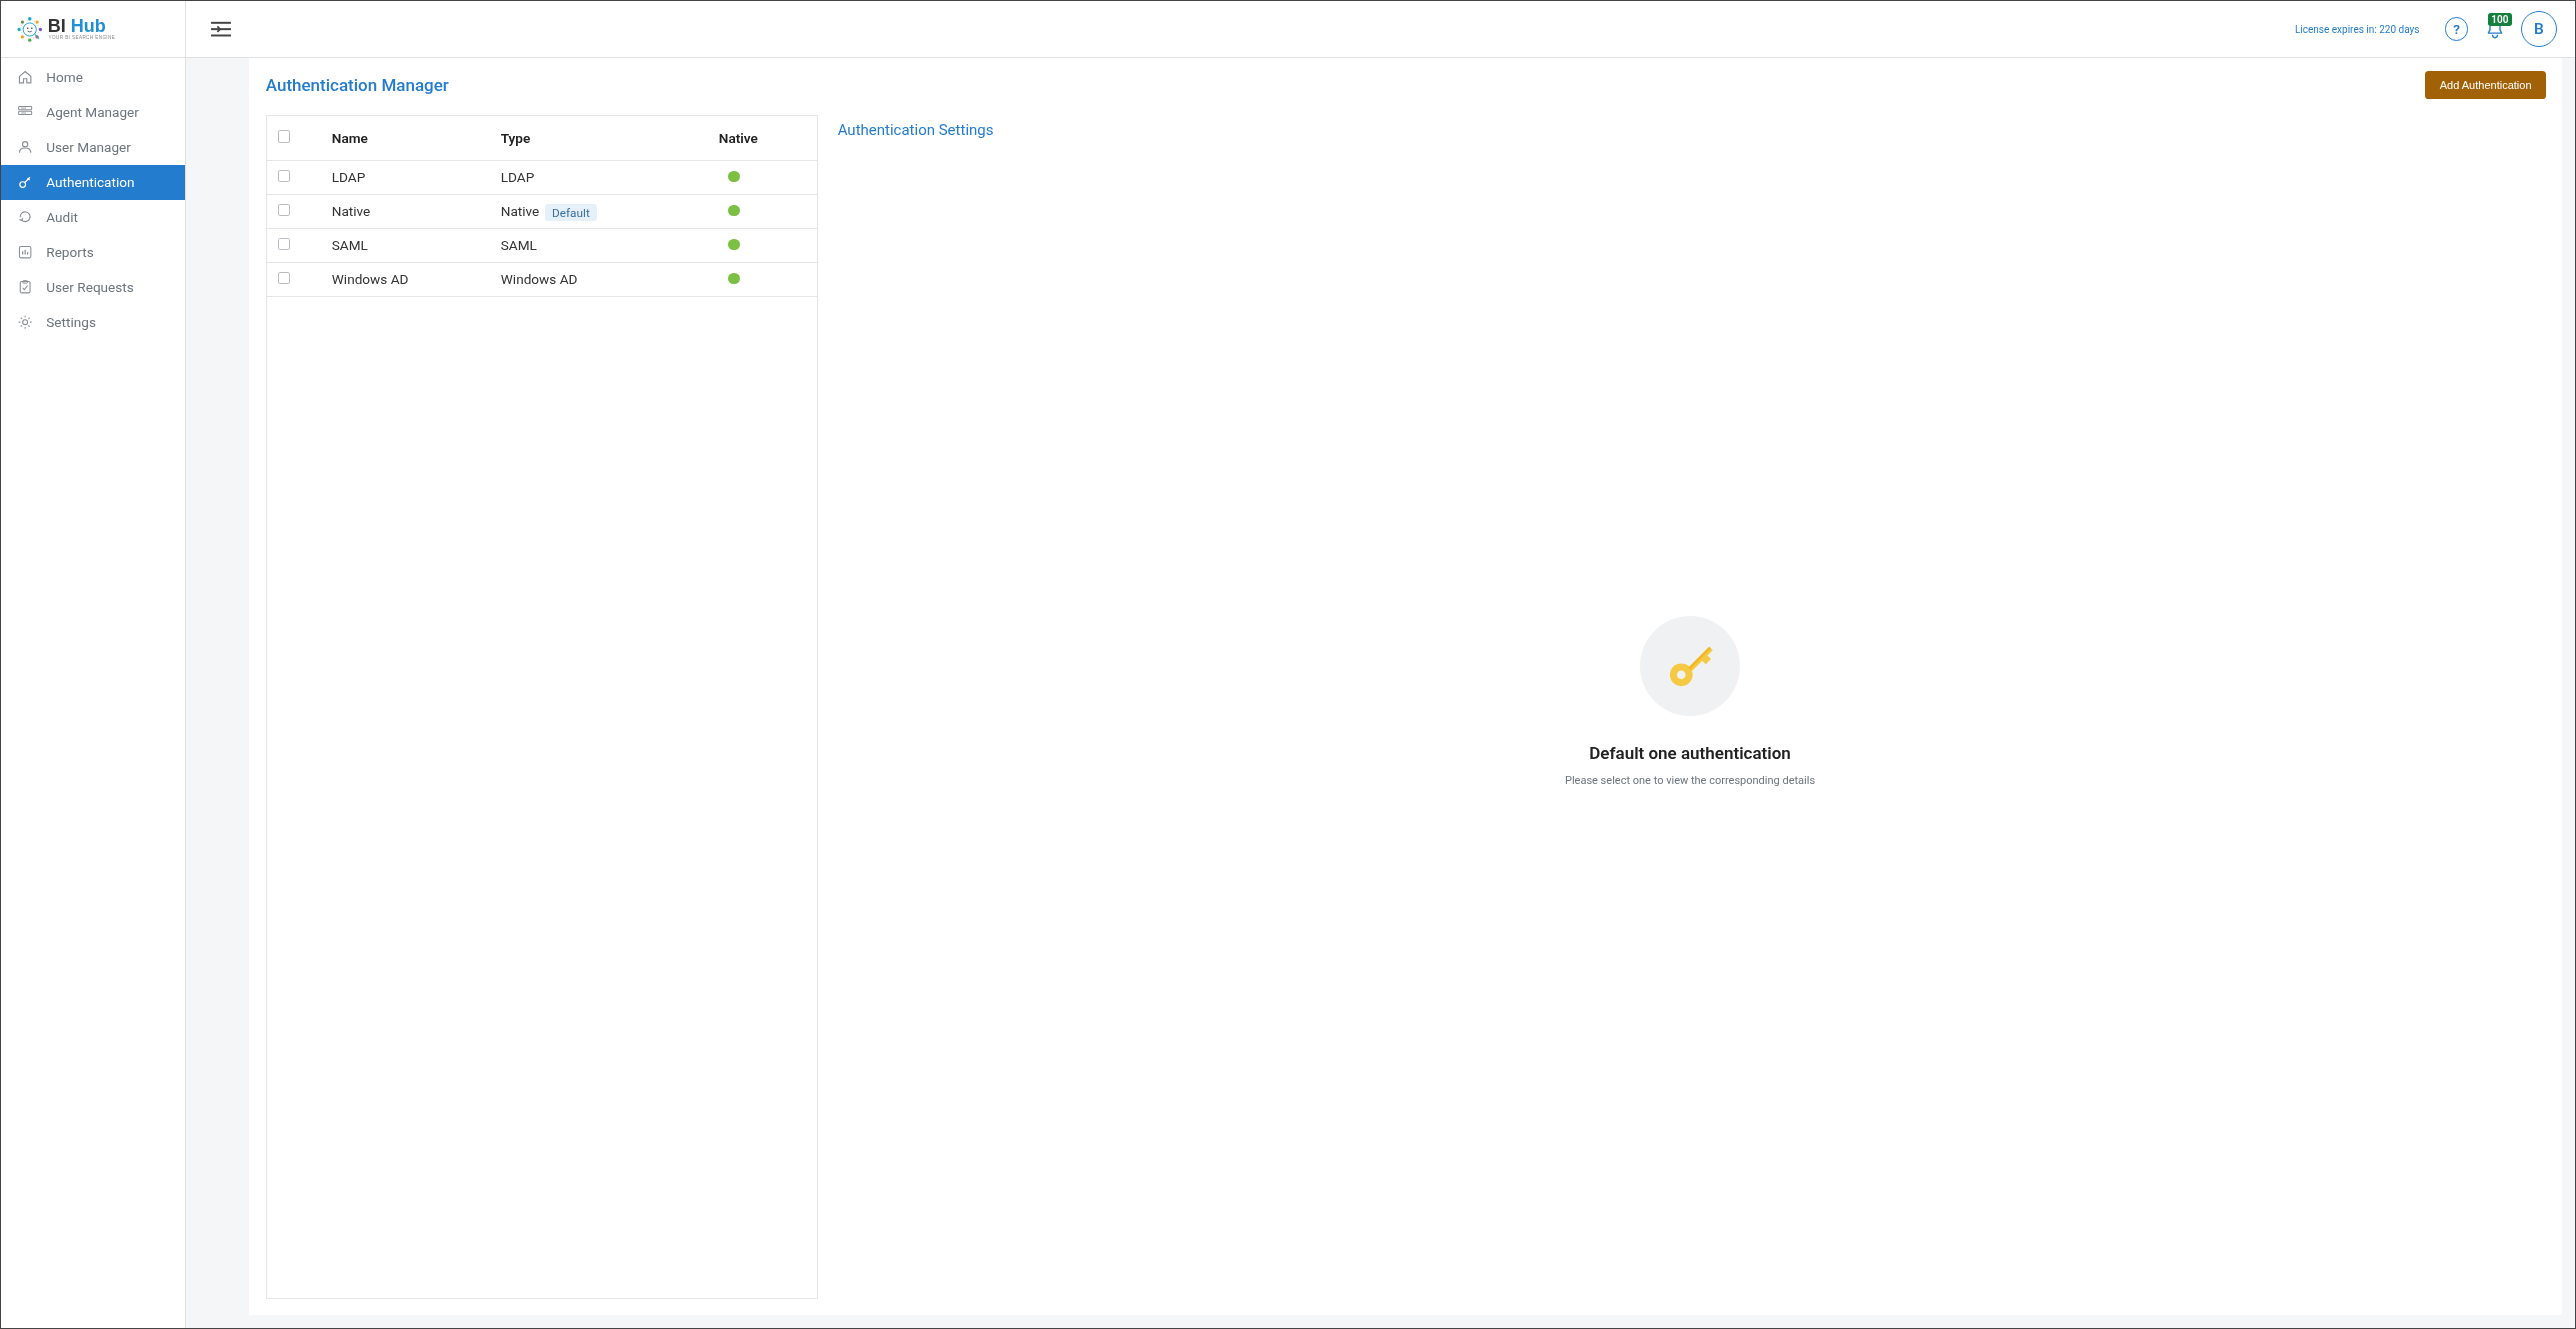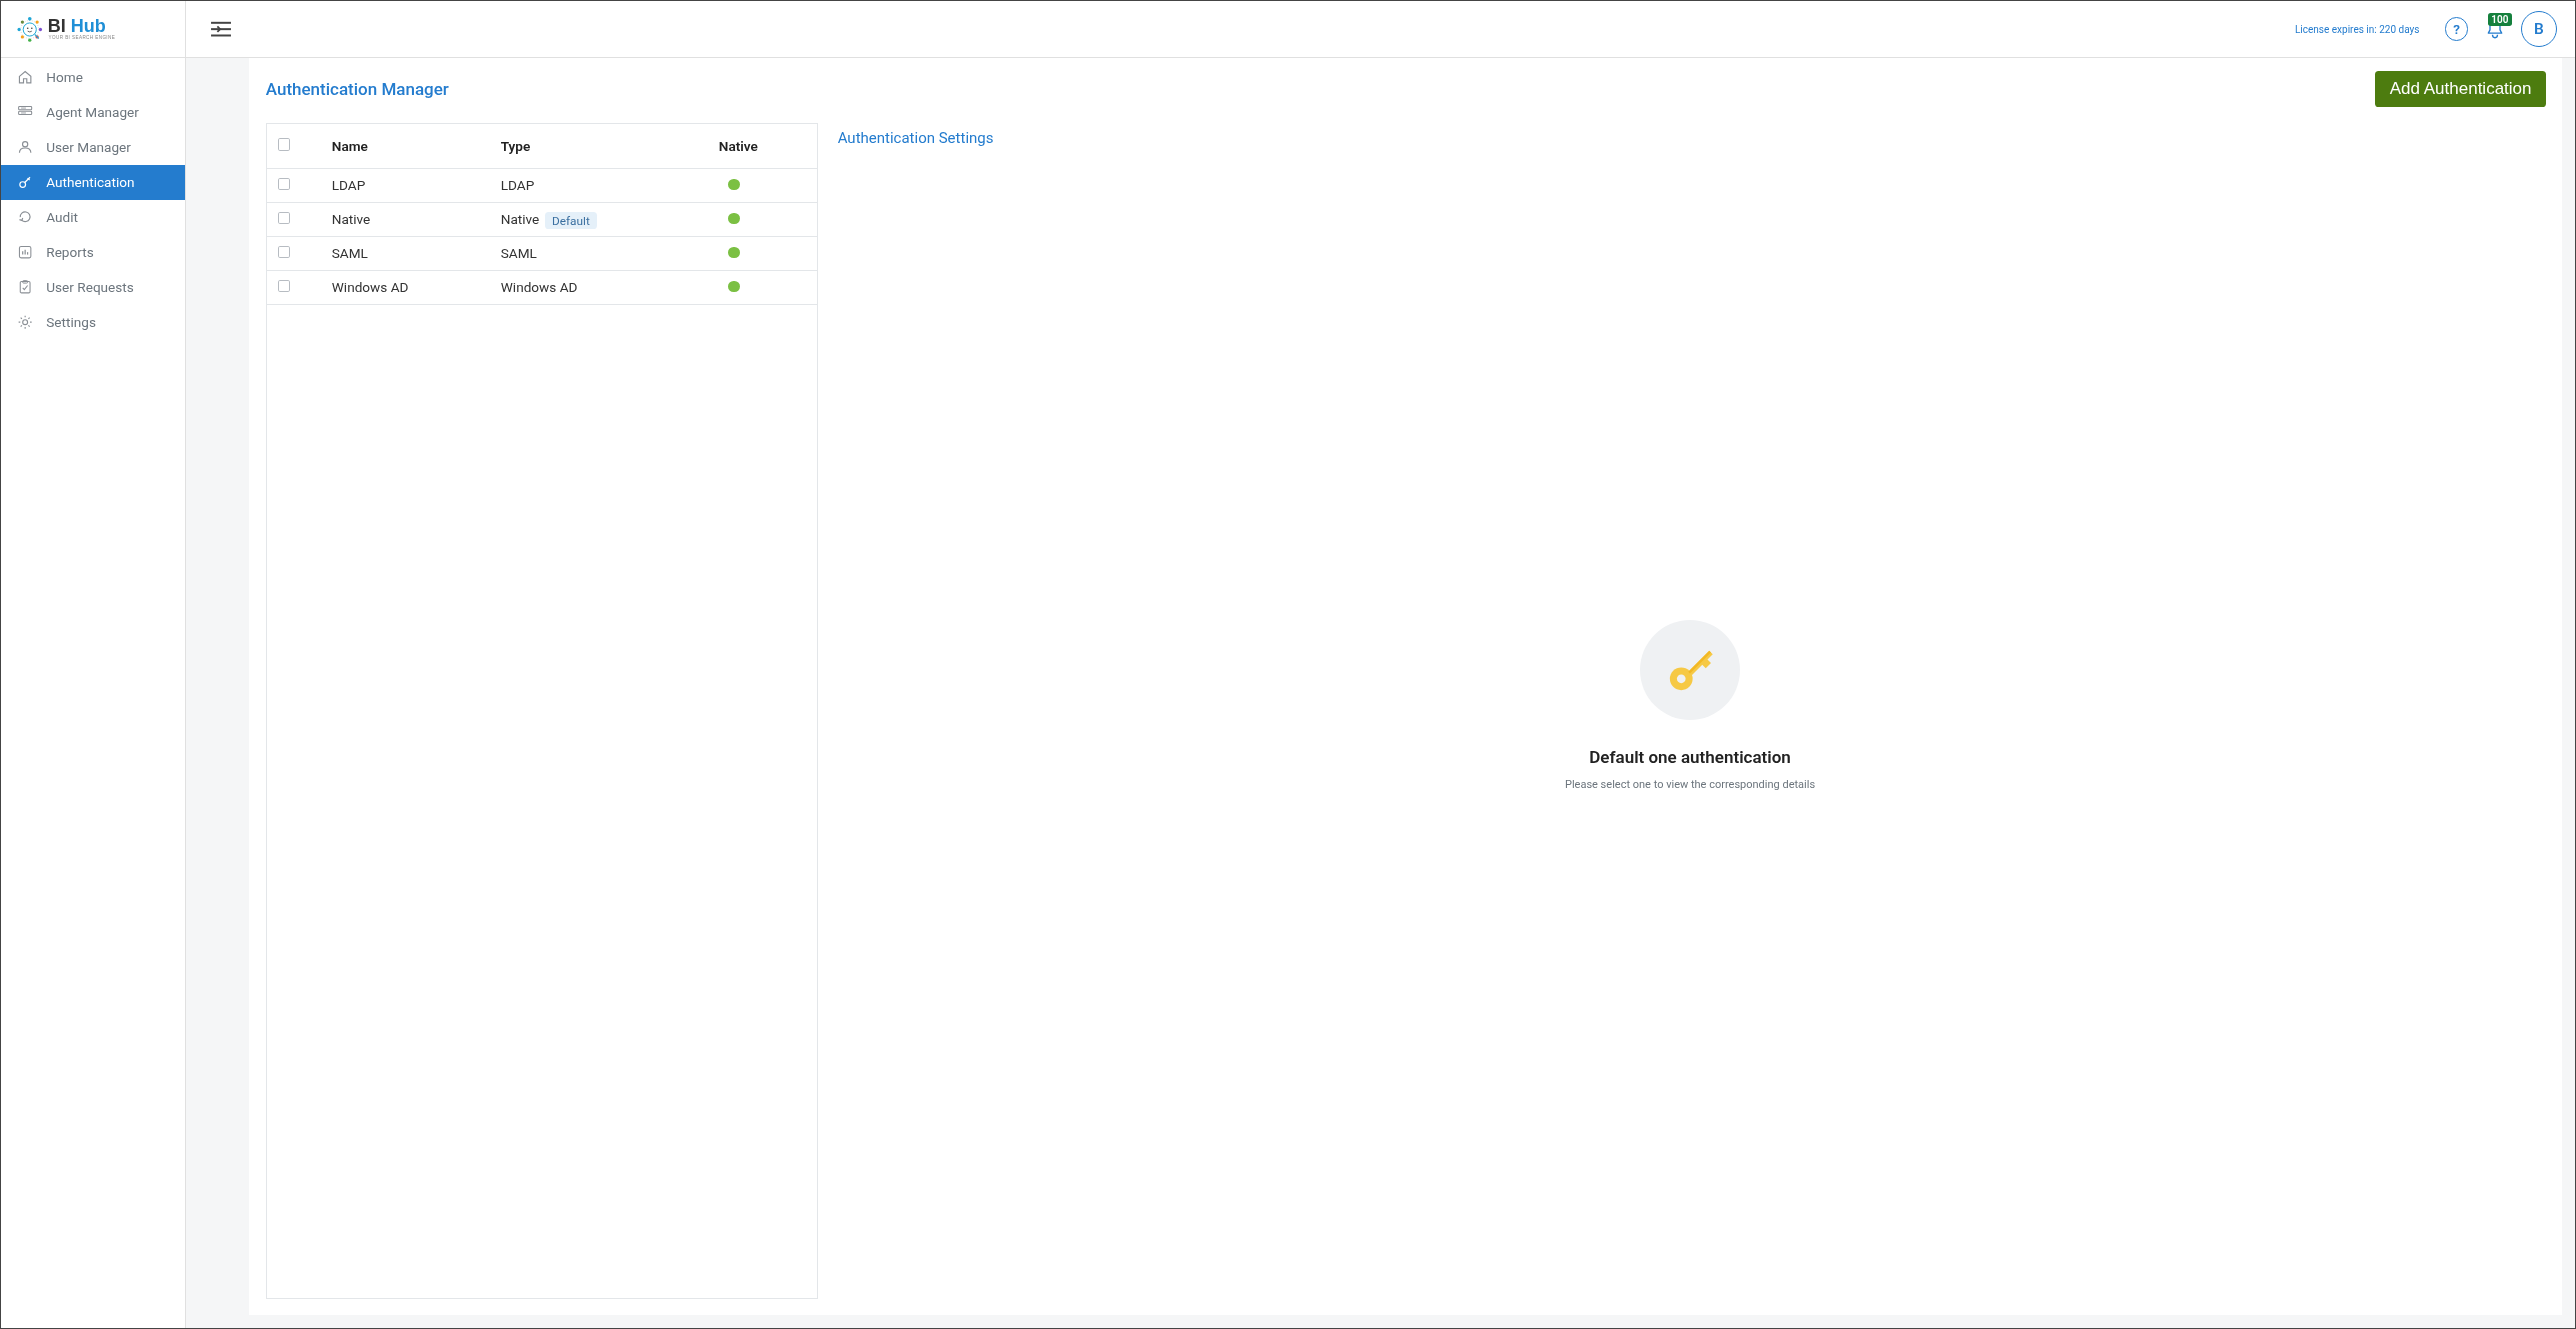--- a/index.html
+++ b/index.html
@@ -148,26 +148,26 @@
       align-items: center;
       justify-content: space-between;
       margin-bottom: 16.3px;
     }
     .page-title {
       color: #247cce;
       font-size: 17px;
       font-weight: 500;
     }
     .add-btn {
-      background: #4d7c0f;
+      background: #a16207;
       color: #fff;
       border: none;
       border-radius: 3.6px;
       padding: 8.2px 14.5px;
-      font-size: 17px;
+      font-size: 11px;
       cursor: pointer;
     }
     .panels {
       display: flex;
       gap: 16.3px;
       flex: 1;
     }
     .panel-left {
       flex: 0 0 552px;
       border: 0.9px solid #e3e6e9;

